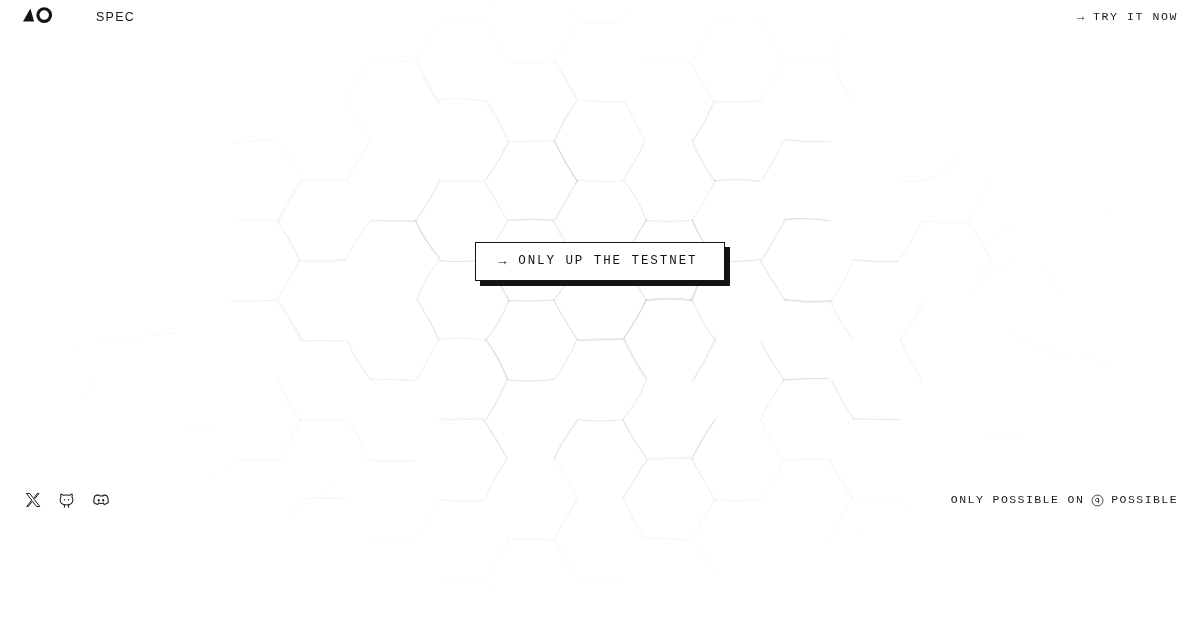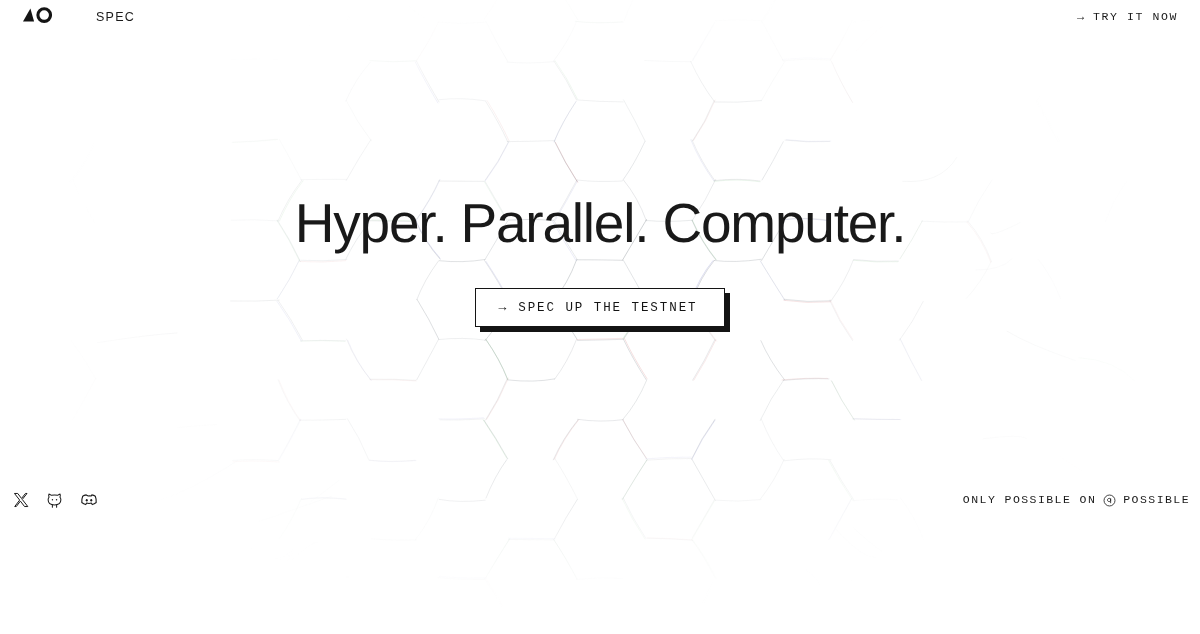--- a/index.html
+++ b/index.html
@@ -70,21 +70,21 @@
     font-family:"Liberation Mono", monospace;
     font-size:12.5px; letter-spacing:.155em;
     color:#141414; text-decoration:none; line-height:1;
     white-space:nowrap; cursor:pointer;
   }
   .cta .arr { font-size:13px; line-height:1; }
 
   
   .footer {
     position:absolute; left:0; right:0; bottom:0; height:44px;
-    display:flex; align-items:center; padding:0 10px; z-index:5;
+    display:flex; align-items:center; padding:0 22px; z-index:5;
   }
   .socials { display:flex; align-items:center; gap:13px; }
   .social-link {
     display:inline-flex; align-items:center; justify-content:center;
     width:21px; height:21px; color:#1a1a1a; text-decoration:none;
   }
   .footer-spacer { flex:1 1 auto; }
   .arweave {
     display:flex; align-items:center; gap:7px;
     font-family:"Liberation Mono", monospace;
@@ -501,26 +501,25 @@
 
     <div class="header-spacer"></div>
 
     <a href="#" class="try-link">
       <span class="arr">→</span>
       <span>TRY IT NOW</span>
     </a>
   </div>
 
   <div class="hero">
-    <h1 class="headline">Hyper. Parallel. Computer.</h1>
 
     <div class="cta-wrap">
       <a href="#" class="cta">
         <span class="arr">→</span>
-        <span>SPEC UP THE TESTNET</span>
+        <span>ONLY UP THE TESTNET</span>
       </a>
     </div>
   </div>
 
   <div class="footer">
     <div class="socials">
 
       <a href="#" class="social-link" aria-label="X">
         <svg width="16" height="16" viewBox="0 0 24 24">
           <path d="M2.2 2.2 L10 12.1 L2.6 21.8 H4.9 L11.1 13.7 L17.3 21.8 H22.2 L13.9 11.2 L21.0 2.2 H18.7 L12.8 9.7 L7.1 2.2 Z" fill="none" stroke="#1a1a1a" stroke-width="1.5" stroke-linejoin="round"></path>

